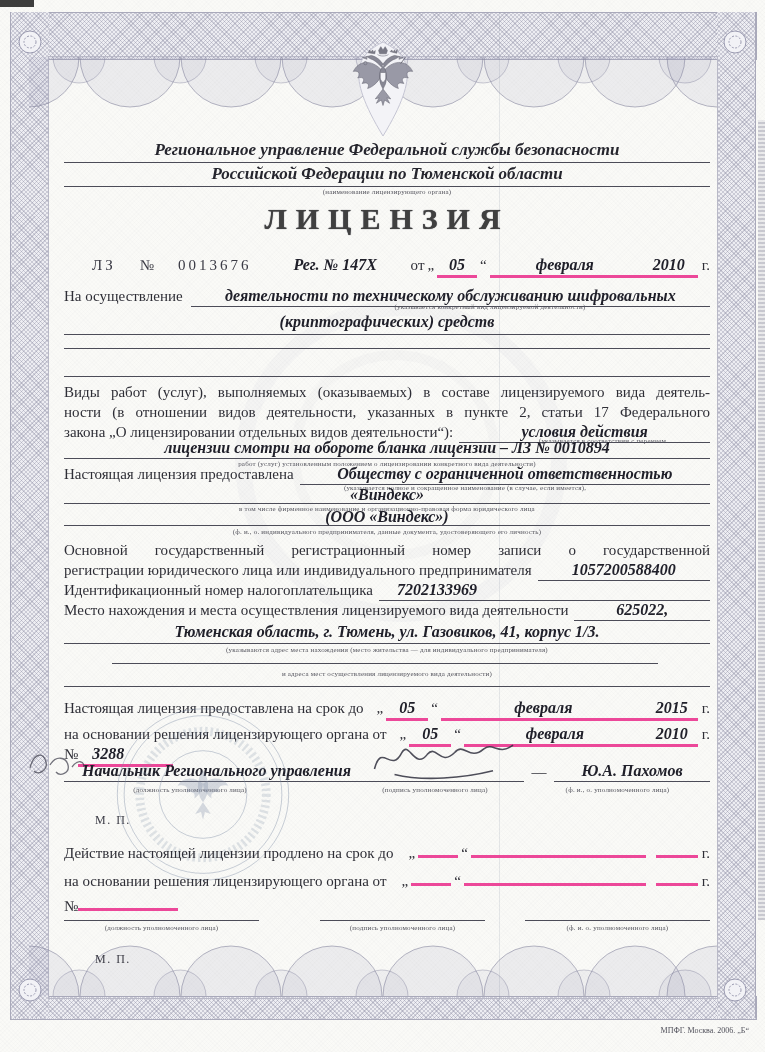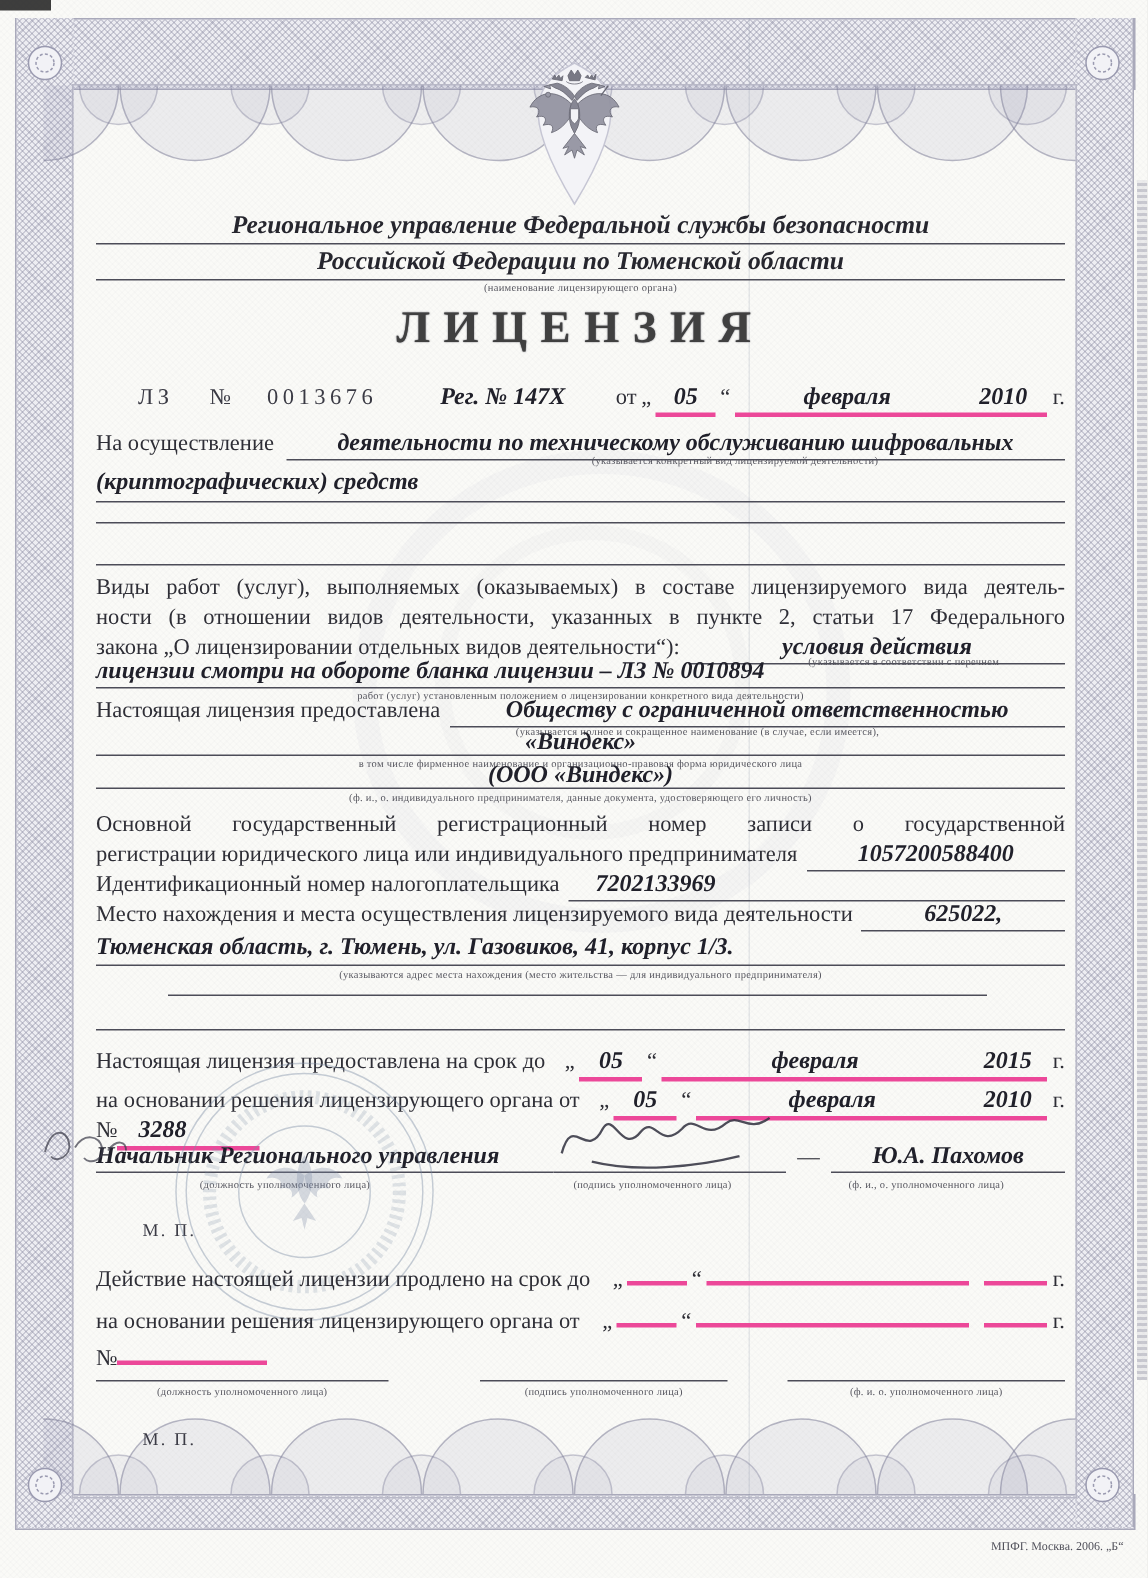--- a/index.html
+++ b/index.html
@@ -24,21 +24,21 @@
   #fold-line{position:absolute;left:499px;top:12px;width:1px;height:1005px;background:rgba(120,130,150,.16);}
   #scan-mark{position:absolute;left:0;top:0;width:34px;height:7px;background:#1c1c1c;opacity:.85;}
   #scan-edge{position:absolute;right:0;top:120px;width:7px;height:800px;
     background:repeating-linear-gradient(0deg,rgba(140,140,160,.45) 0 2px,rgba(200,200,210,.3) 2px 4px);}
   
   .row{position:absolute;left:64px;width:646px;font-size:15px;line-height:20px;color:#2e2e36;}
   .flexrow{display:flex;align-items:baseline;}
   .just{text-align:justify;text-align-last:justify;}
   .u{border-bottom:1px solid #4c4c58;}
   .hw{font-weight:bold;font-style:italic;color:#20202a;}
-  .fs16{font-size:16px;}
+  .fs16{font-size:16px;text-align:center;}
   .fill{flex:1 1 auto;border-bottom:1px solid #4c4c58;text-align:center;white-space:nowrap;overflow:visible;}
   .cell{border-bottom:3px solid #ec4899;text-align:center;white-space:nowrap;}
   .cap{position:absolute;font-size:7px;line-height:9px;color:#55555e;text-align:center;letter-spacing:.2px;}
   .uline{position:absolute;border-bottom:1px solid #4c4c58;height:0;}
   .hdr{position:absolute;left:64px;width:646px;text-align:center;font-weight:bold;font-style:italic;
        font-size:17px;line-height:21px;color:#26262e;border-bottom:1px solid #4c4c58;height:23px;}
   #title{position:absolute;left:64px;top:202px;width:646px;text-align:center;font-weight:bold;
          font-size:30px;letter-spacing:9px;color:#404040;text-shadow:0 0 1px #3e3e48;}
   .mp{position:absolute;left:95px;font-size:12px;letter-spacing:1.5px;color:#3c3c46;}
   #footer{position:absolute;right:16px;top:1026px;font-size:8px;color:#50505a;}
@@ -206,20 +206,21 @@
     <span class="fill hw fs16" style="text-align:left;padding-left:18px">7202133969</span>
   </div>
 
   <div class="row flexrow" style="top:600px;height:20px">
     <span style="white-space:nowrap;padding-right:6px">Место нахождения и места осуществления лицензируемого вида деятельности</span>
     <span class="fill hw fs16">625022,</span>
   </div>
   <div class="row u hw fs16" style="top:622px;height:21px">Тюменская область, г. Тюмень, ул. Газовиков, 41, корпус 1/3.</div>
   <div class="cap" style="left:64px;top:646px;width:646px">(указываются адрес места нахождения (место жительства — для индивидуального предпринимателя)</div>
   <div class="uline" style="left:112px;top:663px;width:546px"></div>
+  <div class="cap" style="left:64px;top:670px;width:646px">и адреса мест осуществления лицензируемого вида деятельности)</div>
   <div class="uline" style="left:64px;top:686px;width:646px"></div>
 
   <div class="row flexrow" style="top:698px">
     <span style="white-space:nowrap">Настоящая лицензия предоставлена на срок до</span>
     <span class="q" style="margin-left:10px">„</span>
     <span class="cell hw fs16" style="width:42px">05</span>
     <span class="q">“</span>
     <span class="cell hw fs16" style="flex:1">февраля</span>
     <span class="cell hw fs16" style="width:52px">2015</span>
     <span style="padding-left:4px">г.</span>

